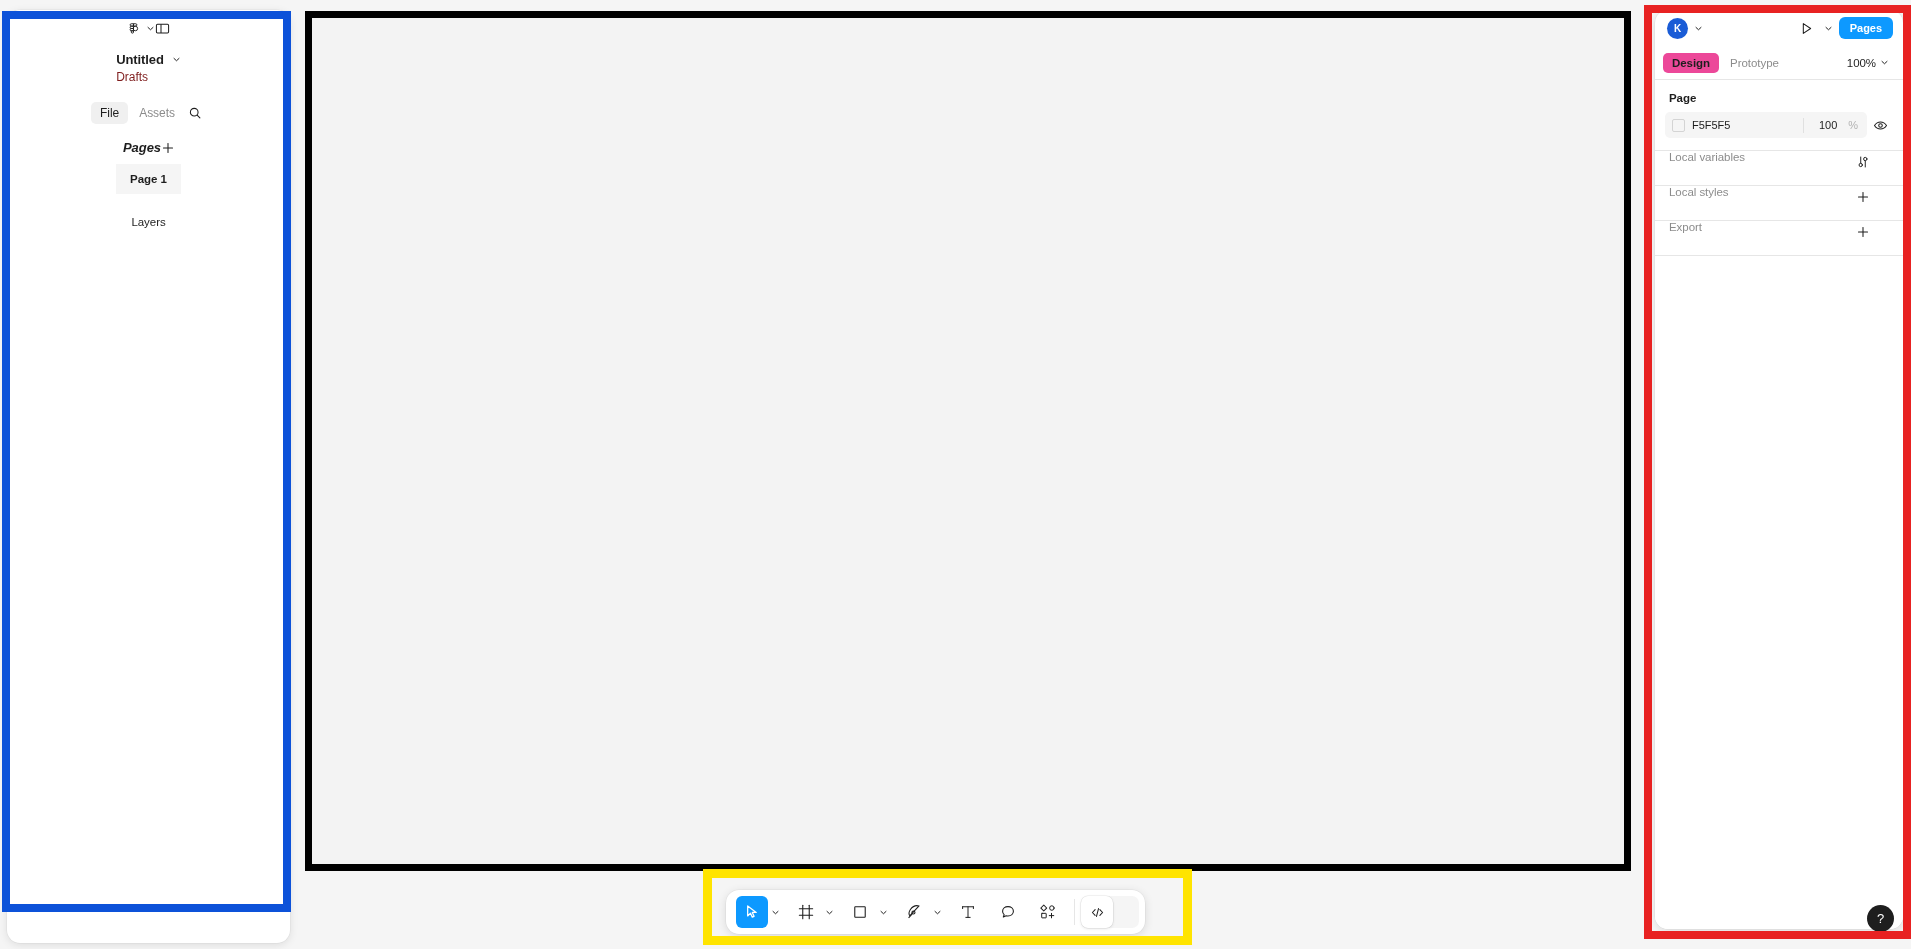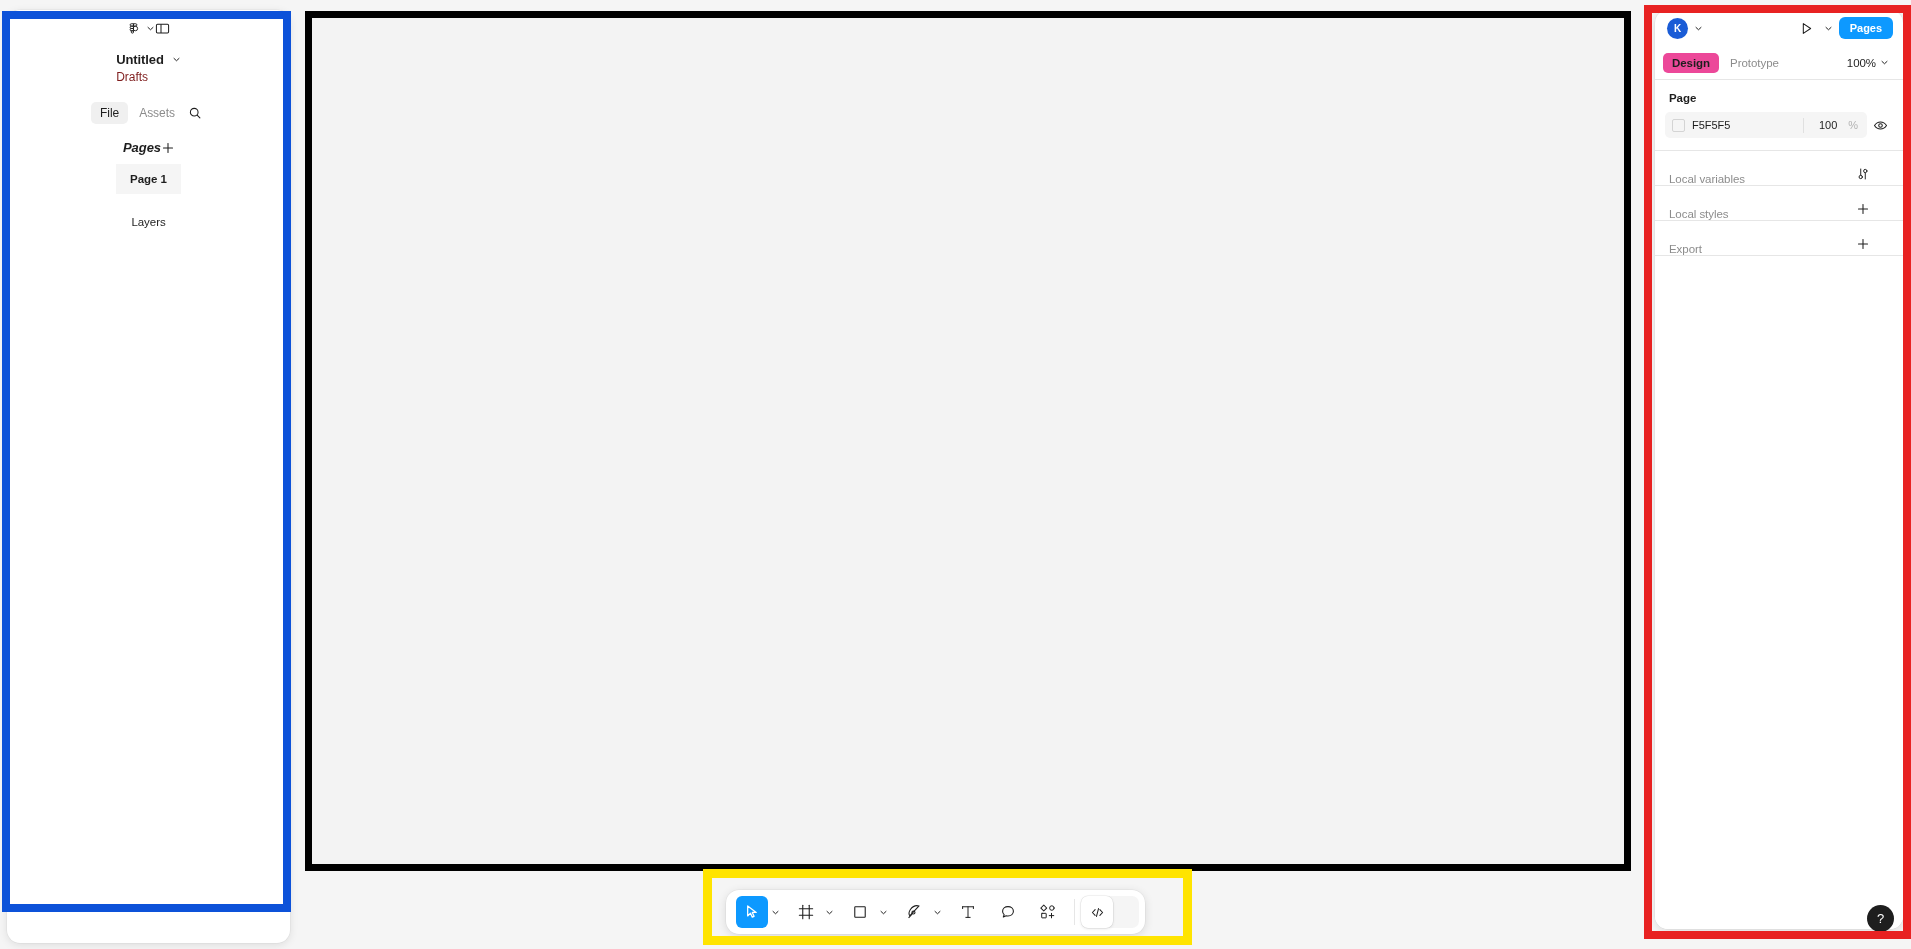--- a/index.html
+++ b/index.html
@@ -322,21 +322,21 @@
     display: flex;
     align-items: center;
     justify-content: center;
     cursor: pointer;
     flex: 0 0 auto;
   }
 
   .rp-row {
     height: 34px;
     display: flex;
-    align-items: flex-end;
+    align-items: flex-start;
     justify-content: space-between;
     padding: 0 29px 0 14px;
     flex: 0 0 auto;
     cursor: pointer;
   }
   .rp-row-label {
     font-size: 11.5px;
     color: #8c8c8c;
     letter-spacing: -0.05px;
   }

